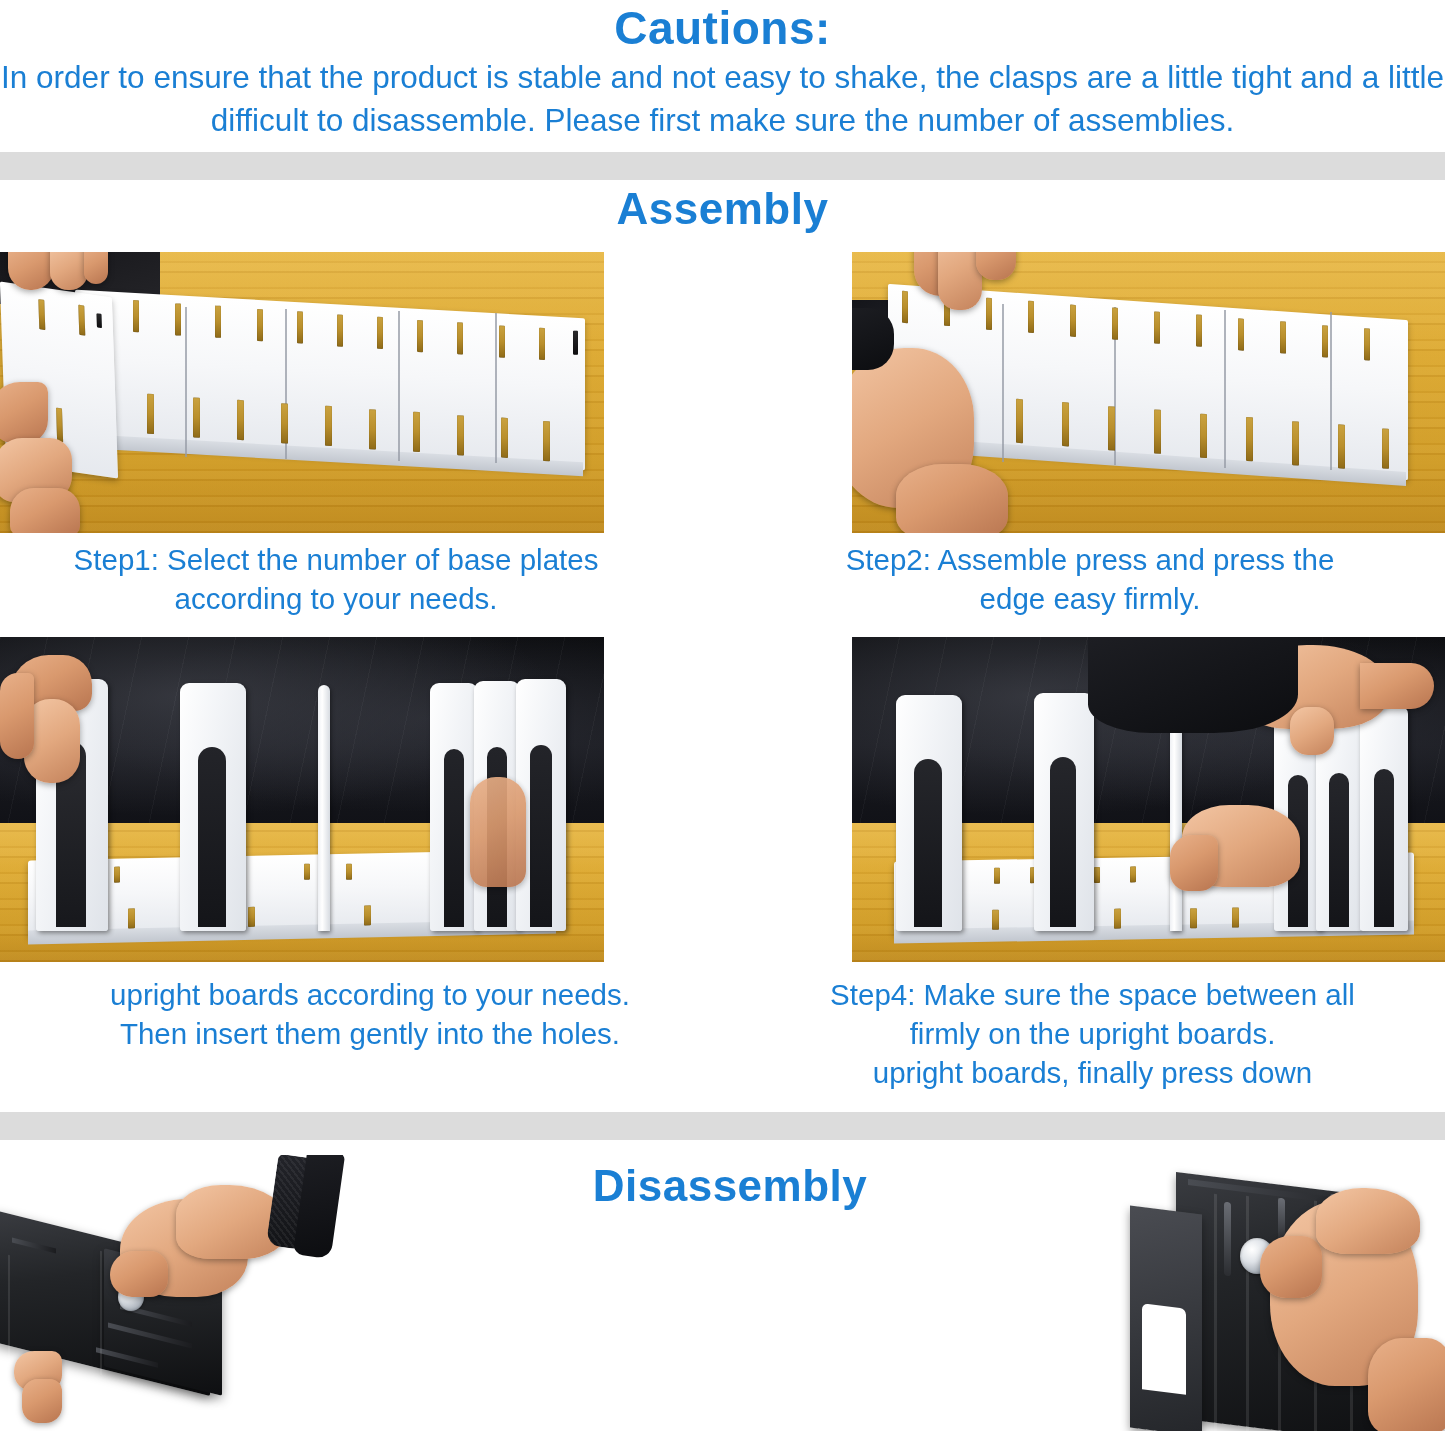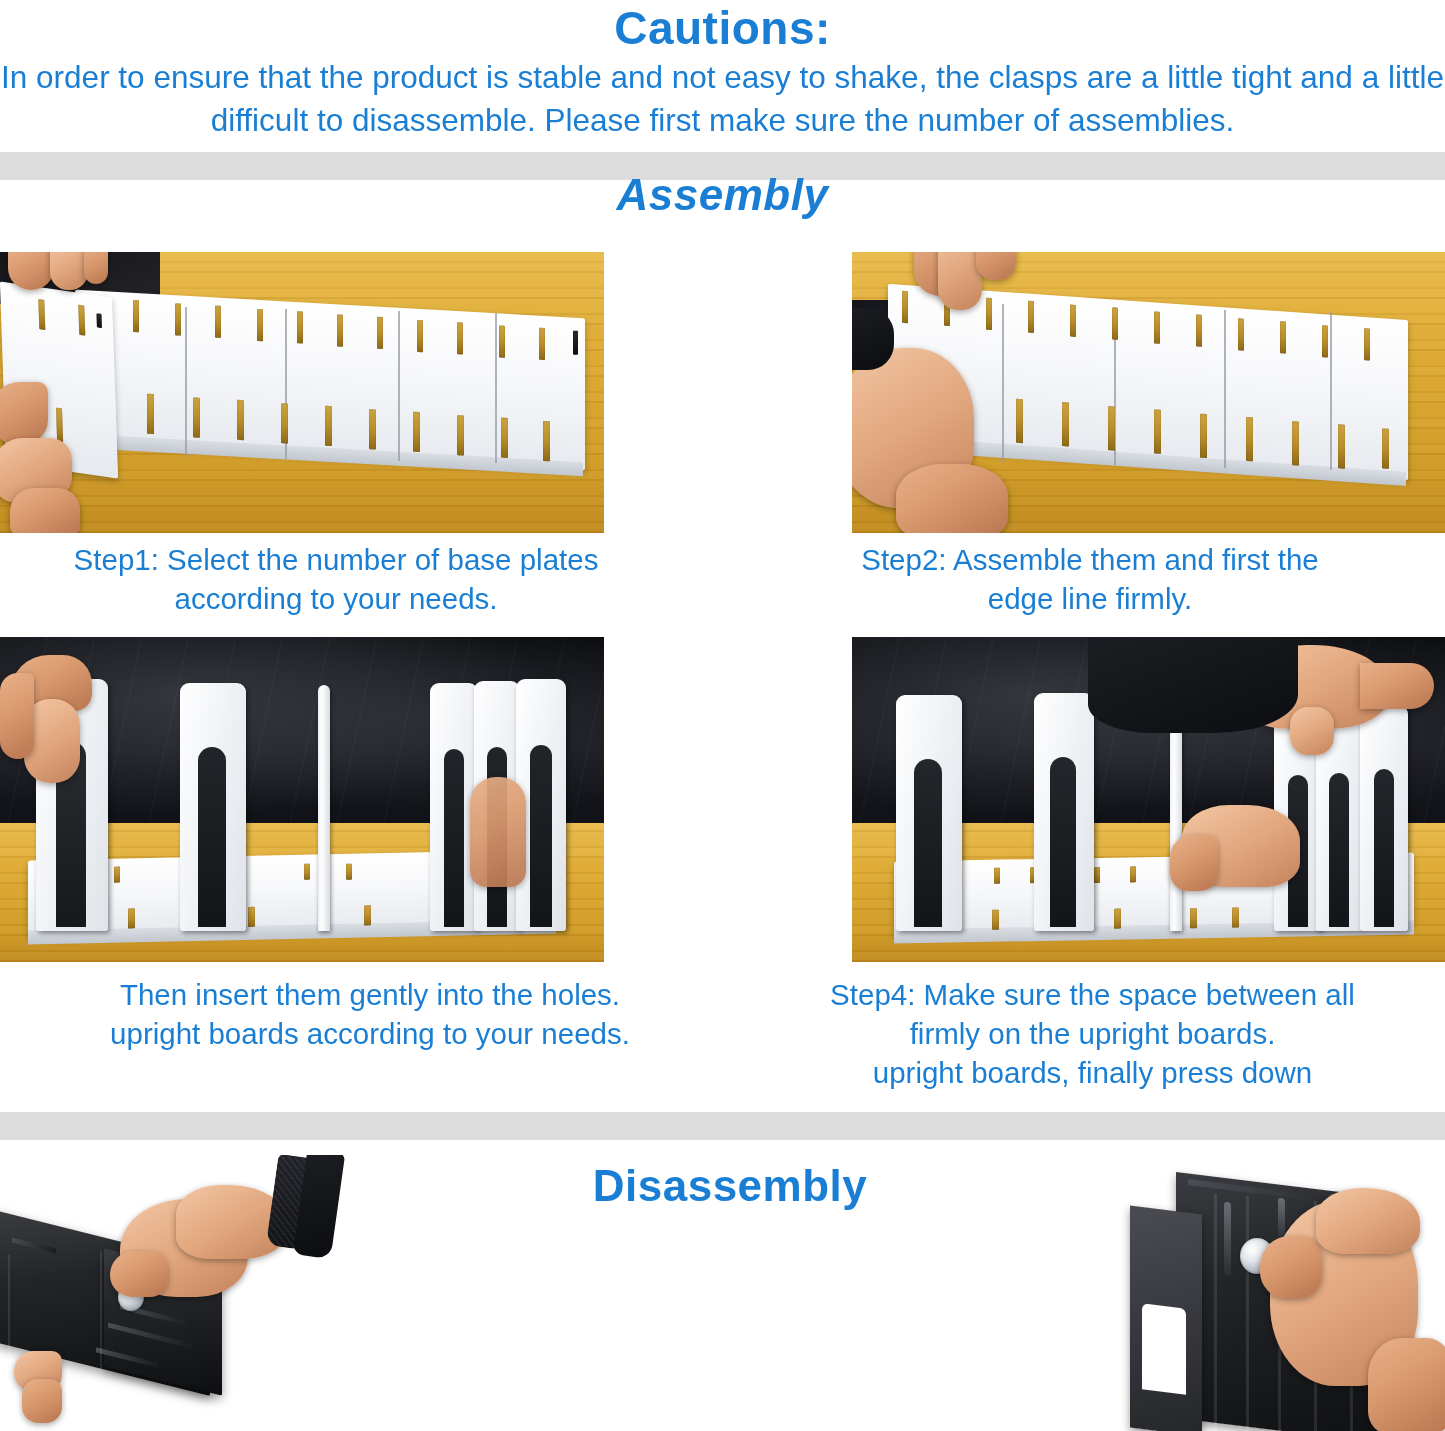--- a/index.html
+++ b/index.html
@@ -35,21 +35,21 @@
 
   
   #cautions{position:absolute;left:0;top:0;width:1445px;height:150px;}
   #cautions .h1{margin-top:4px;}
   #caution-body{
     margin-top:4px;text-align:center;font-size:31.5px;line-height:1.35;
     padding:0 0;
   }
 
   
-  #assembly-title{position:absolute;left:0;top:172px;width:1445px;font-style:italic;}
+  #assembly-title{position:absolute;left:0;top:186px;width:1445px;}
 
   .photo{
     position:absolute;overflow:hidden;background:#111;
   }
   
   #photo-step1{left:0;top:252px;width:604px;height:281px;}
   #photo-step2{left:852px;top:252px;width:593px;height:281px;}
   
   #photo-step3{left:0;top:637px;width:604px;height:325px;}
   #photo-step4{left:852px;top:637px;width:593px;height:325px;}
@@ -284,22 +284,22 @@
     <div class="skin" style="left:44px;top:212px;width:112px;height:76px;border-radius:42% 42% 30% 30%;"></div>
     <div class="sleeve" style="left:-20px;top:56px;width:62px;height:62px;border-radius:0 26px 26px 0;"></div>
   </div>
 
   <div id="cap-step1" class="caption">
     <span class="ln">Step1: Select the number of base plates</span>
     <span class="ind">according to your needs.</span>
   </div>
 
   <div id="cap-step2" class="caption">
-    <span class="ln">Step2: Assemble them and first the</span>
-    <span class="ind">edge line firmly.</span>
+    <span class="ln">Step2: Assemble press and press the</span>
+    <span class="ind">edge easy firmly.</span>
   </div>
 
   <div class="photo" id="photo-step3">
     <div class="jacket" style="left:0;top:0;width:604px;height:196px;"></div>
     <div class="wood horiz" style="top:186px;height:139px;"></div>
 
     <div class="plate" style="left:28px;top:218px;width:528px;height:76px;border-radius:3px;transform:skewY(-1.2deg);"></div>
     <div class="plate-edge" style="left:28px;top:288px;width:528px;height:14px;transform:skewY(-1.2deg);"></div>
     <div style="position:absolute;left:28px;top:218px;width:528px;height:76px;transform:skewY(-1.2deg);">
       <div class="slot" style="left:44px;top:8px;width:6px;height:16px;"></div>
@@ -381,22 +381,22 @@
     <div class="skin light" style="left:386px;top:8px;width:150px;height:84px;border-radius:46% 50% 38% 34%;"></div>
     <div class="skin" style="left:508px;top:26px;width:74px;height:46px;border-radius:0 24px 24px 0;"></div>
     <div class="skin light" style="left:438px;top:70px;width:44px;height:48px;border-radius:18px;"></div>
 
     <div class="skin light" style="left:330px;top:168px;width:118px;height:82px;border-radius:40% 44% 30% 34%;"></div>
     <div class="skin" style="left:318px;top:198px;width:48px;height:56px;border-radius:22px 10px 18px 18px;"></div>
     <div class="sleeve" style="left:236px;top:0px;width:210px;height:96px;border-radius:0 0 40% 30%;"></div>
   </div>
 
   <div id="cap-step3" class="caption">
+    <span class="ind">upright boards according to your needs.</span>
     <span class="ind">Then insert them gently into the holes.</span>
-    <span class="ind">upright boards according to your needs.</span>
   </div>
 
   <div id="cap-step4" class="caption">
     <span class="ln">Step4: Make sure the space between all</span>
     <span class="ind">firmly on the upright boards.</span>
     <span class="ind">upright boards, finally press down</span>
   </div>
 
   <div class="band" id="band-mid"></div>
 

